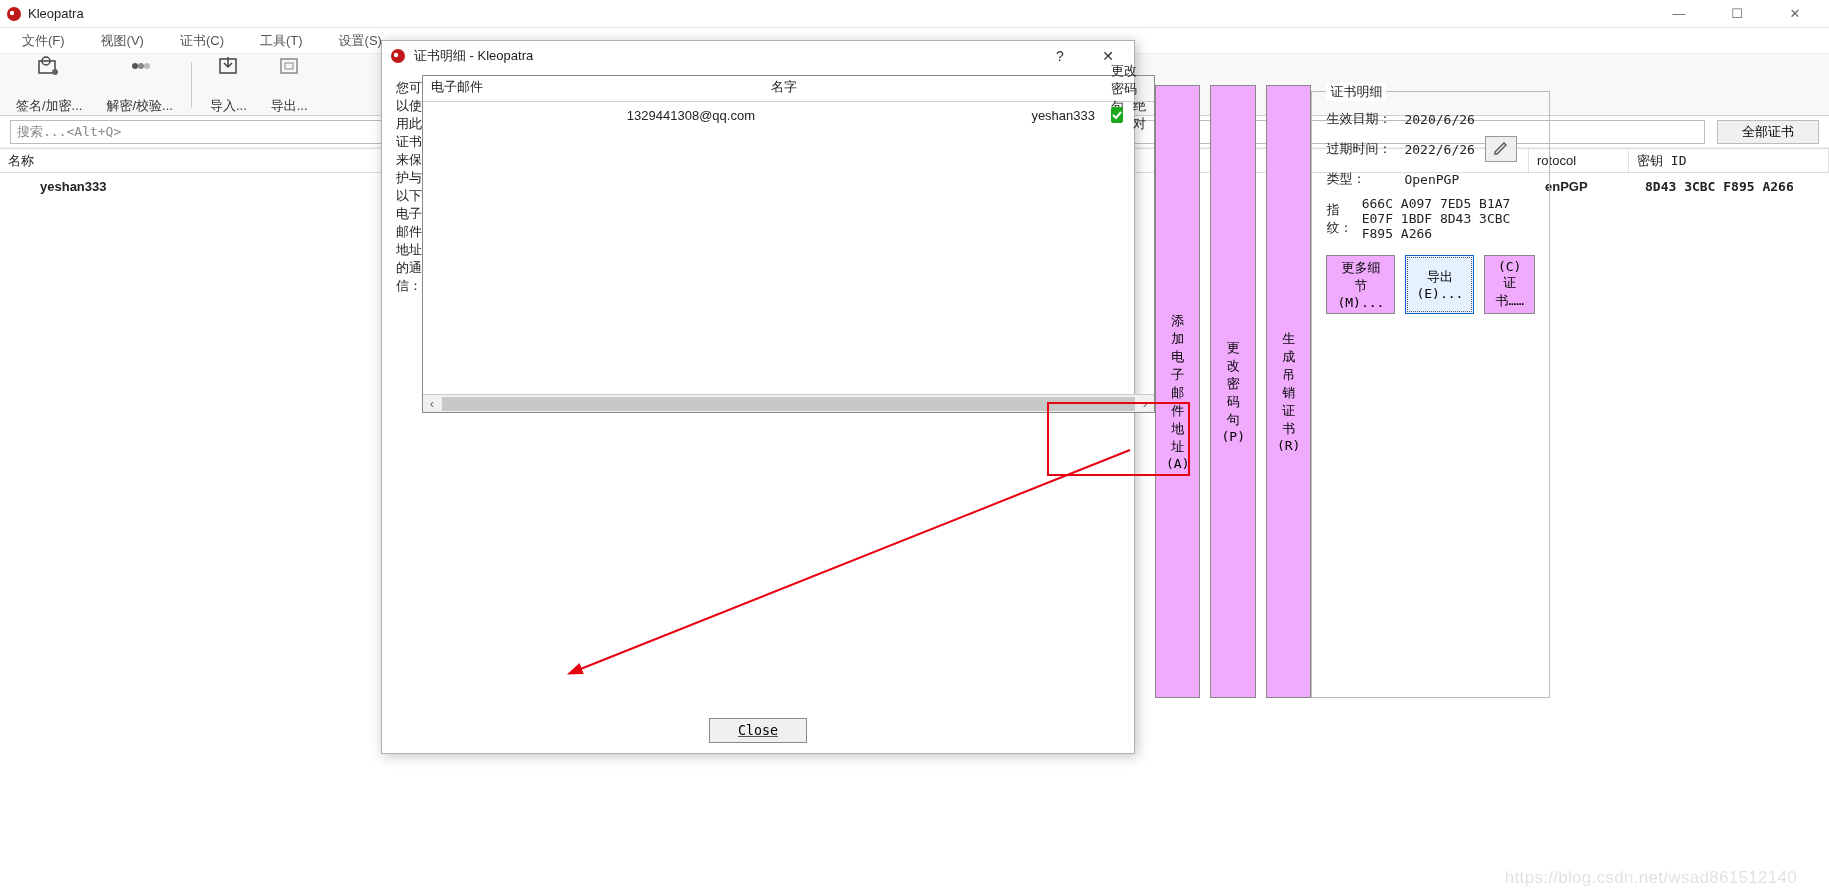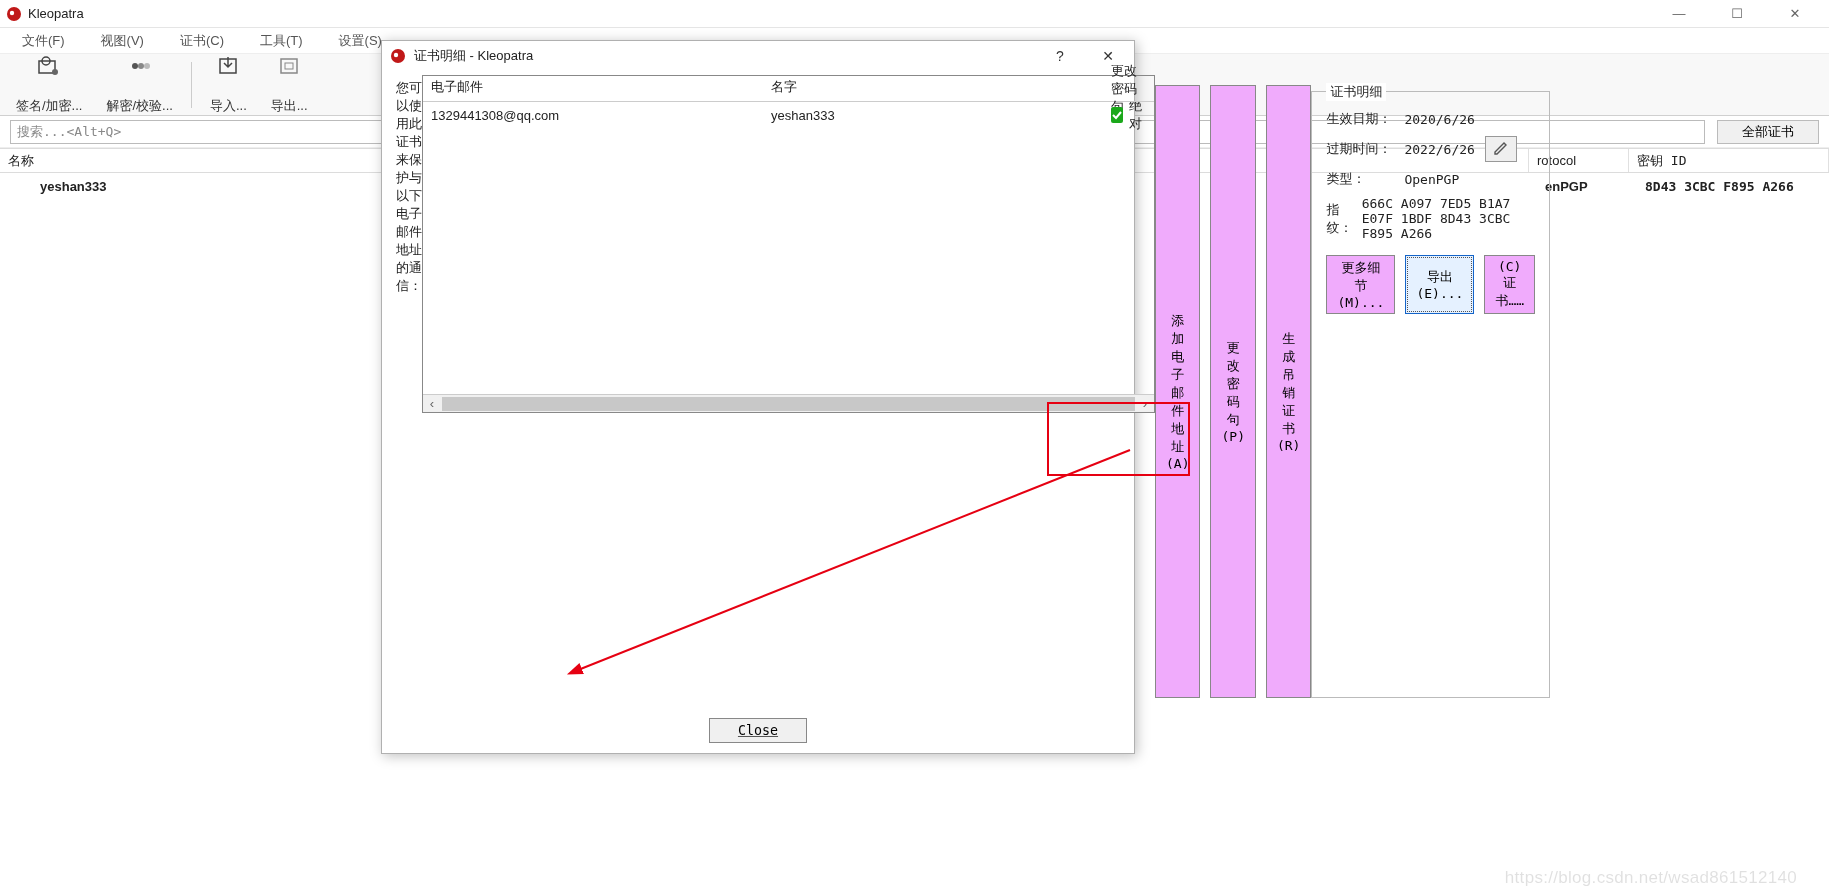--- a/index.html
+++ b/index.html
@@ -152,21 +152,21 @@
   .email-table {
     border: 1px solid #888;
     height: 338px;
     display:flex;
     flex-direction:column;
     position:relative;
   }
   .email-table-header { display:flex; height: 26px; border-bottom: 1px solid #ccc; }
   .email-table-header .ecol { padding: 2px 8px; }
   .email-table-body { flex:1; overflow:hidden;}
-  .email-table-row { display:flex; height:26px; align-items:center;}
+  .email-table-row { display:flex; height:26px; align-items:center;text-align:right;}
   .email-table-row .ecol { padding: 2px 8px;}
   .ecol-email { width: 340px; }
   .ecol-name { width: 340px; }
   .ecol-trust { flex:1; display:flex; align-items:center; gap:6px;}
   .trust-check {
     width: 16px; height: 16px; background:#1aa81a; border-radius:2px;
     display:inline-flex; align-items:center; justify-content:center; color:#fff;
   }
   .hscroll {
     display:flex; align-items:center; height:18px; background:#f0f0f0;

